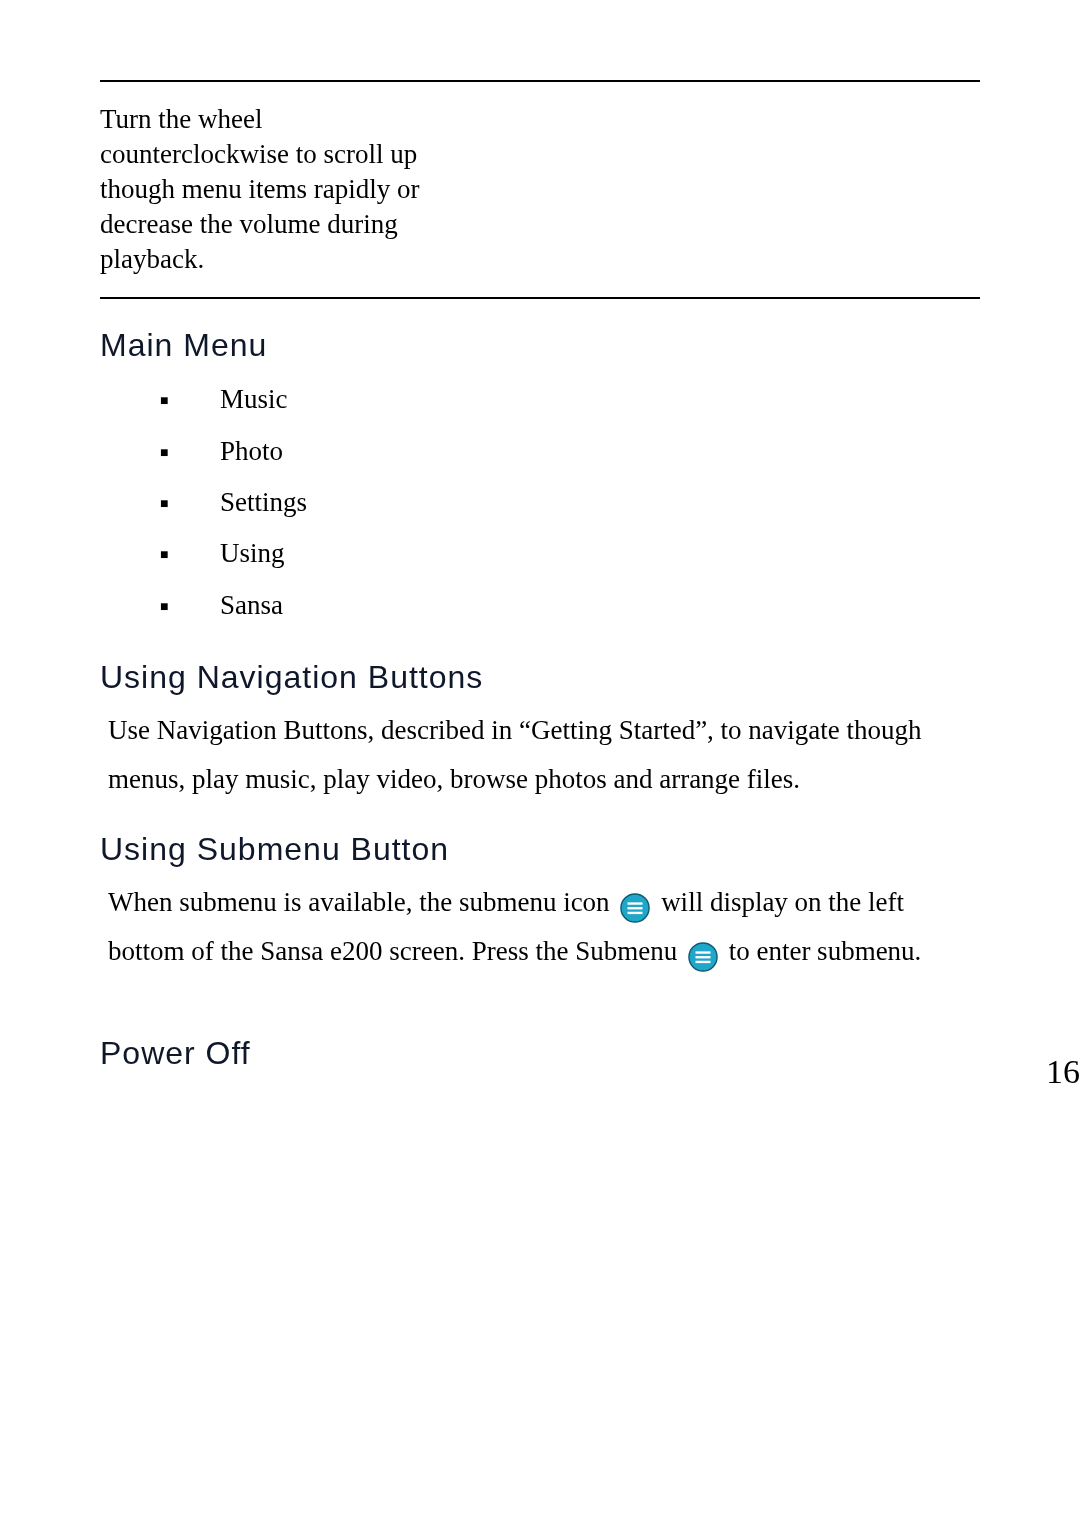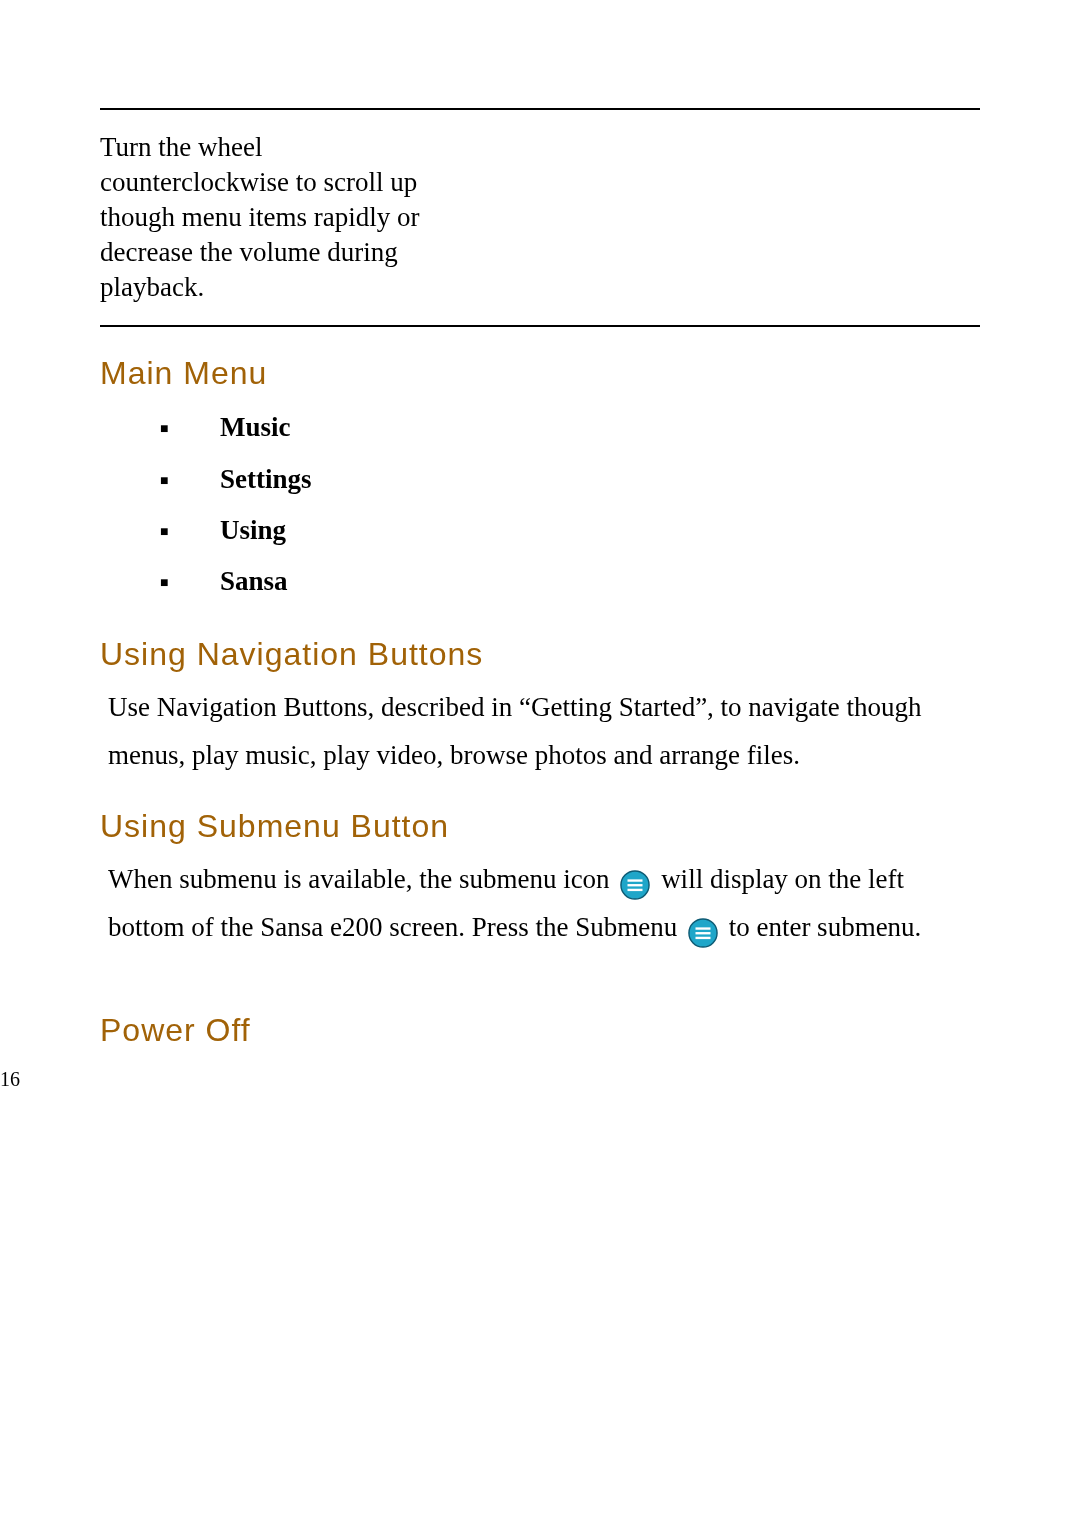--- a/index.html
+++ b/index.html
@@ -4,21 +4,21 @@
 <style>
   html, body {
     margin: 0;
     padding: 0;
     background: #ffffff;
   }
   .page {
     width: 1080px;
     height: 1131px;
     box-sizing: border-box;
-    padding: 108px 100px 60px 100px;
+    padding: 80px 100px 60px 100px;
     font-family: "Times New Roman", Times, serif;
     color: #000;
     position: relative;
   }
   .top-rule {
     border: none;
     border-top: 2px solid #000;
     margin: 0 0 20px 0;
   }
   .intro-block {
@@ -40,37 +40,36 @@
     width: 360px;
     height: 400px;
   }
   .mid-rule {
     border: none;
     border-top: 2px solid #000;
     margin: 20px 0 20px 0;
   }
   .section-heading {
     font-family: Arial, Helvetica, sans-serif;
-    color: #a16207;
+    color: #0f172a;
     font-size: 32px;
     letter-spacing: 1px;
     margin: 28px 0 10px 0;
     font-weight: normal;
   }
   .menu-list {
     list-style: none;
     padding: 0 0 0 60px;
     margin: 10px 0 20px 0;
   }
   .menu-list li {
     font-size: 27px;
     line-height: 1.9;
     position: relative;
     padding-left: 60px;
-    font-weight: bold;
   }
   .menu-list li::before {
     content: "■";
     font-size: 14px;
     position: absolute;
     left: 0;
     top: 14px;
   }
   .body-text {
     font-size: 27px;
@@ -82,22 +81,22 @@
     vertical-align: middle;
     width: 30px;
     height: 30px;
     margin: 0 4px;
   }
   .page-number {
     position: absolute;
     bottom: 40px;
     left: 0;
     right: 0;
-    text-align: left;
-    font-size: 20px;
+    text-align: right;
+    font-size: 34px;
     font-family: "Times New Roman", Times, serif;
   }
 </style>
 </head>
 <body>
 
 <div class="page">
 
   <hr class="top-rule">
 
@@ -105,20 +104,21 @@
     <div class="intro-text">Turn the wheel counterclockwise to scroll up though menu items rapidly or decrease the volume during playback.</div>
 
   </div>
 
   <hr class="mid-rule">
 
   <h2 class="section-heading">Main Menu</h2>
 
   <ul class="menu-list">
     <li>Music</li>
+    <li>Photo</li>
     <li>Settings</li>
     <li>Using</li>
     <li>Sansa</li>
   </ul>
 
   <h2 class="section-heading">Using Navigation Buttons</h2>
 
   <p class="body-text">Use Navigation Buttons, described in “Getting Started”, to navigate though menus, play music, play video, browse photos and arrange files.</p>
 
   <h2 class="section-heading">Using Submenu Button</h2>

